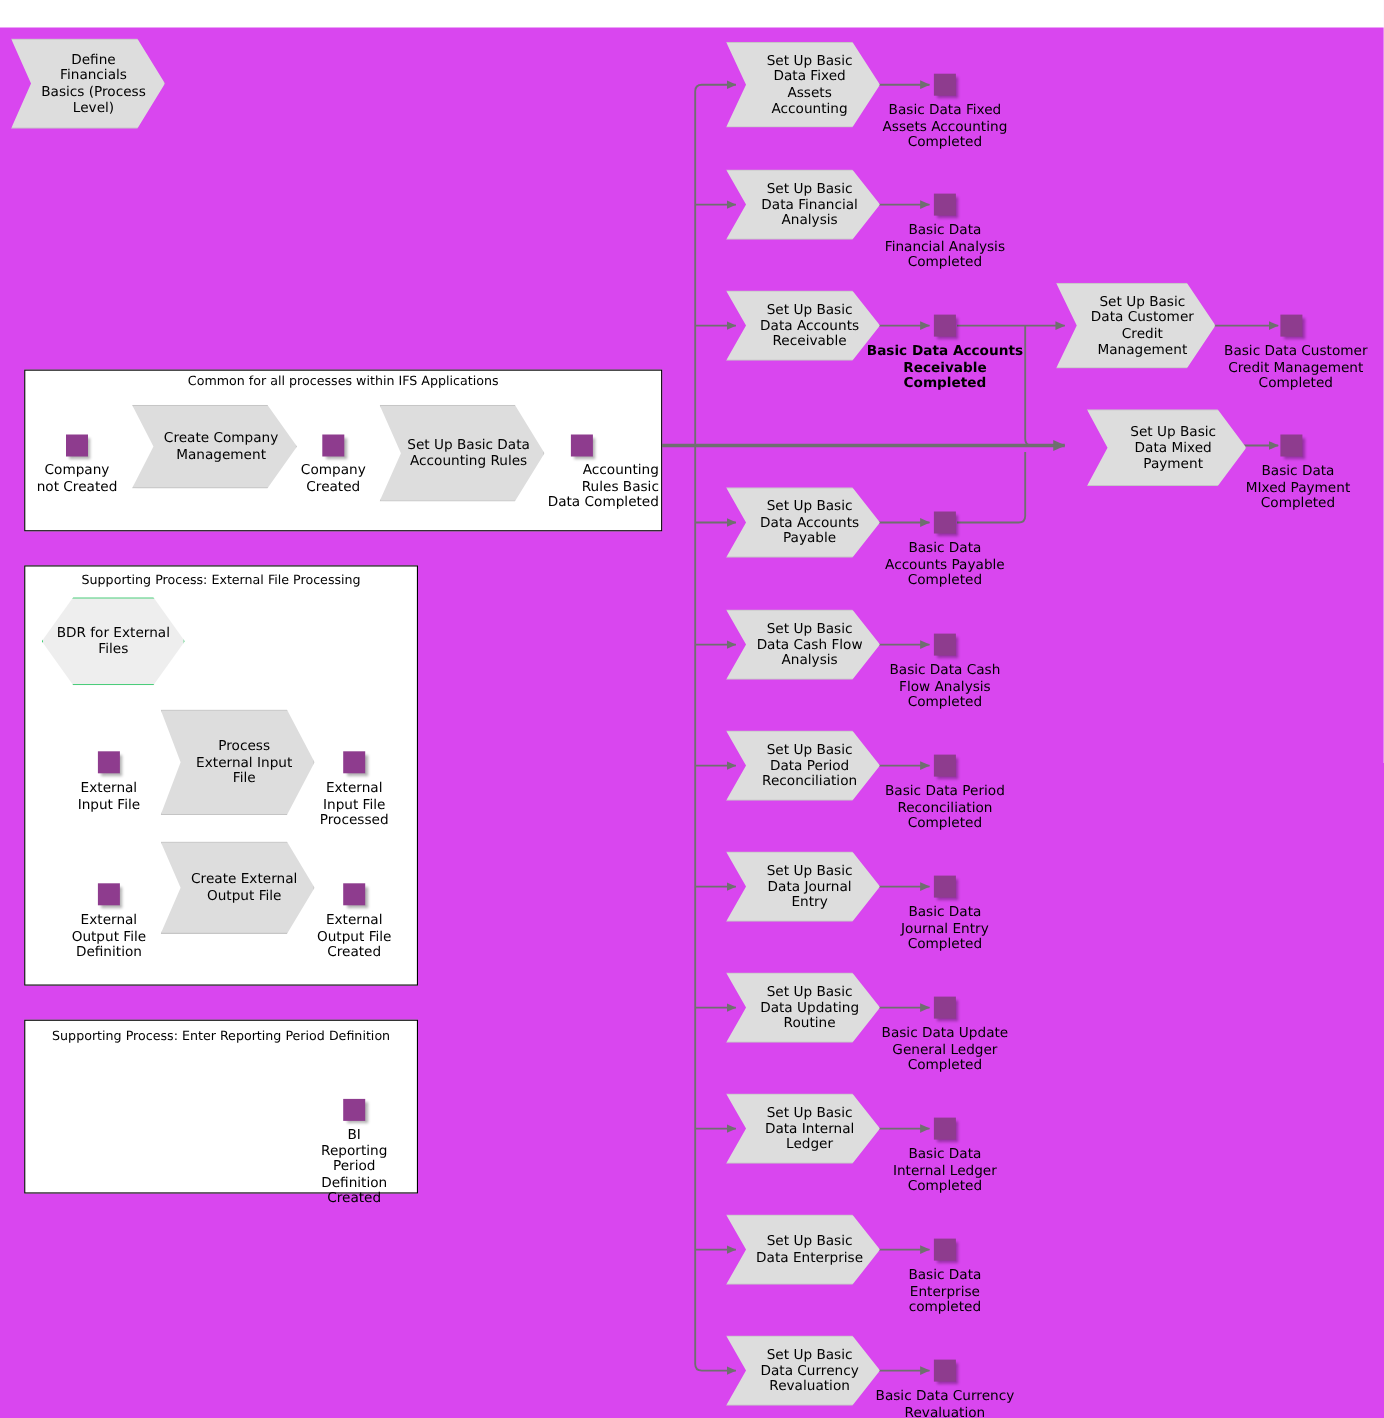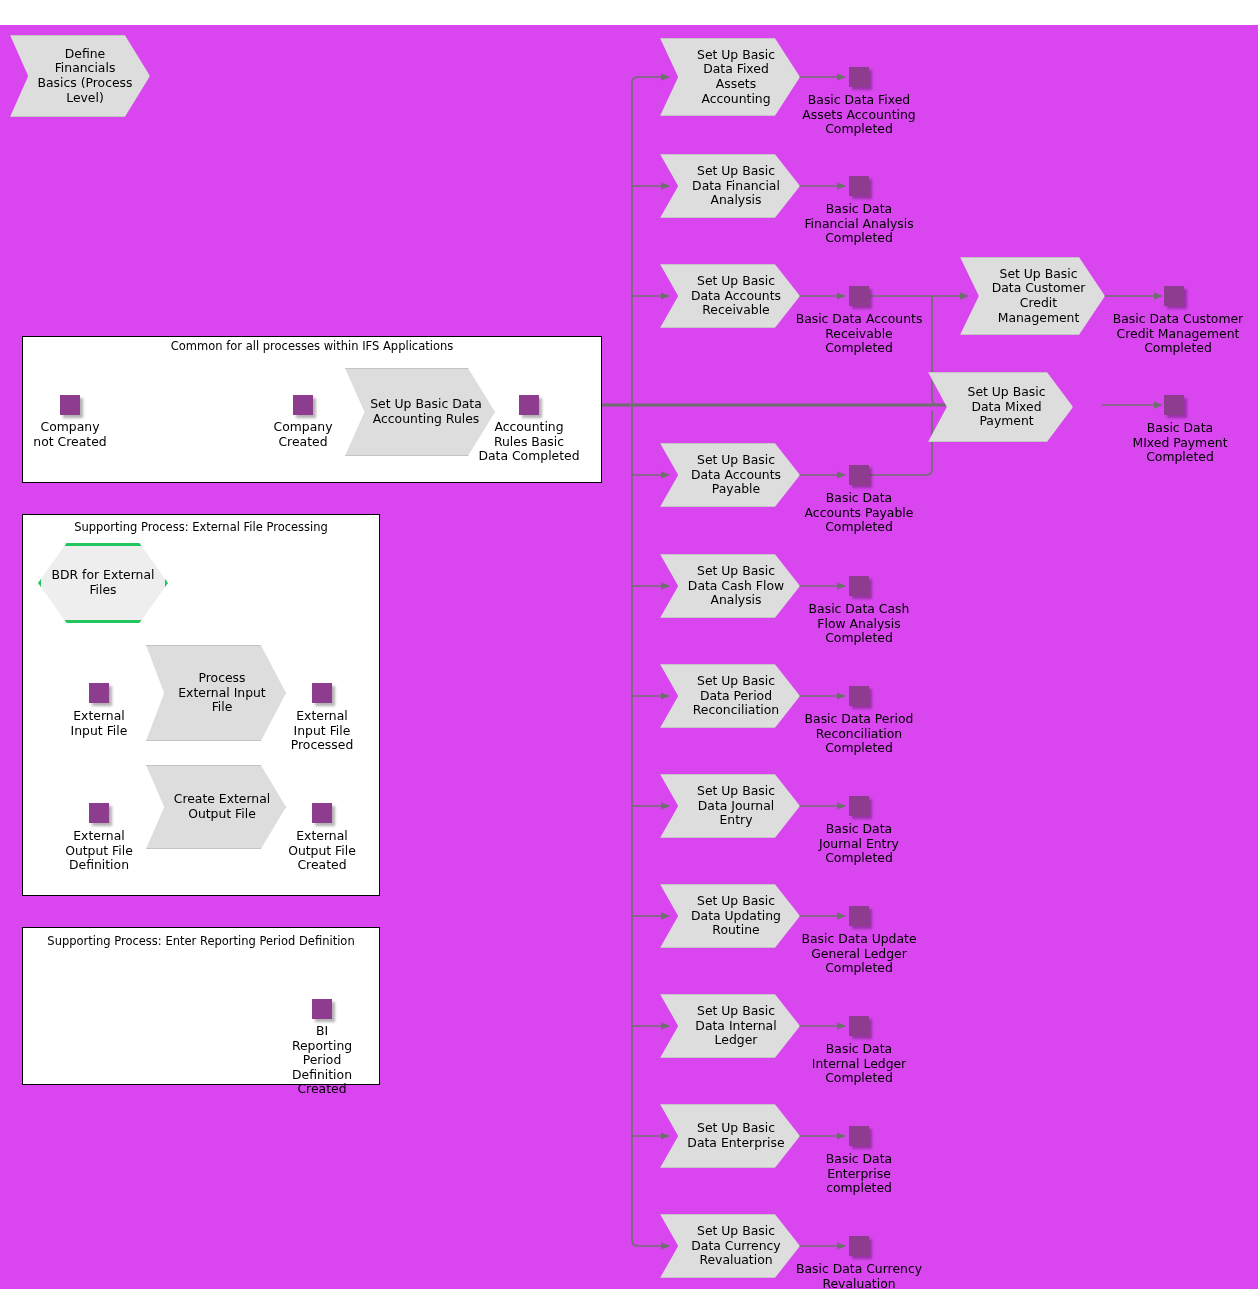--- a/index.html
+++ b/index.html
@@ -74,21 +74,21 @@
   .hexa {
     position: absolute;
     display: flex;
     align-items: center;
     justify-content: center;
     text-align: center;
     color: #000000;
     font-size: 12.4px;
     line-height: 14.6px;
     background: #eeeeee;
-    border: 3px solid #22c55e;
+    border: 1px solid #22c55e;
     clip-path: polygon(22% 0, 78% 0, 100% 50%, 78% 100%, 22% 100%, 0 50%);
     filter: drop-shadow(3px 3px 2.5px rgba(0,0,0,0.30));
   }
   
   .node {
     position: absolute;
     width: 20px; height: 20px;
     background: #8e3c8e;
     box-shadow: 3px 3px 2.5px rgba(0,0,0,0.30);
   }
@@ -173,34 +173,39 @@
 Level)</span>
   </div>
 
   <div class="group" style="left:22px; top:311px; width:580px; height:147px;"></div>
   <div class="group-title" style="left:22px; top:314px; width:580px;">Common for all processes within IFS Applications</div>
 
   <div class="node" style="left:60px; top:370px;"></div>
   <div class="node-label" style="left:10px; top:395px; width:120px;">Company
 not Created</div>
 
+  <div class="chev" style="left:120px; top:343px; width:150px; height:76px;">
+    <span>Create
+Company
+Management</span>
+  </div>
 
   <div class="node" style="left:293px; top:370px;"></div>
   <div class="node-label" style="left:243px; top:395px; width:120px;">Company
 Created</div>
 
   <div class="chev" style="left:345px; top:343px; width:150px; height:88px;">
     <span>Set Up Basic
 Data
 Accounting
 Rules</span>
   </div>
 
   <div class="node" style="left:519px; top:370px;"></div>
-  <div class="node-label" style="left:459px; top:395px; width:140px;">Accounting
+  <div class="node-label" style="left:459px; top:395px; width:140px;text-align:right;">Accounting
 Rules Basic
 Data Completed</div>
 
   <div class="group" style="left:22px; top:489px; width:358px; height:382px;"></div>
   <div class="group-title" style="left:22px; top:495px; width:358px;">Supporting Process: External File Processing</div>
 
   <div class="hexa" style="left:38px; top:518px; width:130px; height:80px;">
     <span>BDR for
 External Files</span>
   </div>
@@ -265,21 +270,21 @@
       <div class="node" style="left: 849px; top: 151px;"></div>
       <div class="node-label" style="left: 779px; top: 177px; width: 160px;">Basic Data
 Financial Analysis
 Completed</div>
       <div class="chev" style="left: 660px; top: 239px; width: 140px; height: 64px;">
         <span>Set Up Basic
 Data Accounts
 Receivable</span>
       </div>
       <div class="node" style="left: 849px; top: 261px;"></div>
-      <div class="node-label" style="left: 779px; top: 287px; width: 160px;">Basic Data Accounts
+      <div class="node-label" style="left: 779px; top: 287px; width: 160px; font-weight: bold;">Basic Data Accounts
 Receivable
 Completed</div>
       <div class="chev" style="left: 660px; top: 418px; width: 140px; height: 64px;">
         <span>Set Up Basic
 Data Accounts
 Payable</span>
       </div>
       <div class="node" style="left: 849px; top: 440px;"></div>
       <div class="node-label" style="left: 779px; top: 466px; width: 160px;">Basic Data
 Accounts Payable
@@ -352,21 +357,21 @@
     <span>Set Up Basic
 Data Customer
 Credit
 Management</span>
   </div>
   <div class="node" style="left:1164px; top:261px;"></div>
   <div class="node-label" style="left:1098px; top:287px; width:160px;">Basic Data Customer
 Credit Management
 Completed</div>
 
-  <div class="chev" style="left:928px; top:347px; width:145px; height:70px;">
+  <div class="chev" style="left:988px; top:347px; width:145px; height:70px;">
     <span>Set Up Basic
 Data Mixed
 Payment</span>
   </div>
   <div class="node" style="left:1164px; top:370px;"></div>
   <div class="node-label" style="left:1110px; top:396px; width:140px;">Basic Data
 MIxed Payment
 Completed</div>
 
 </div>

